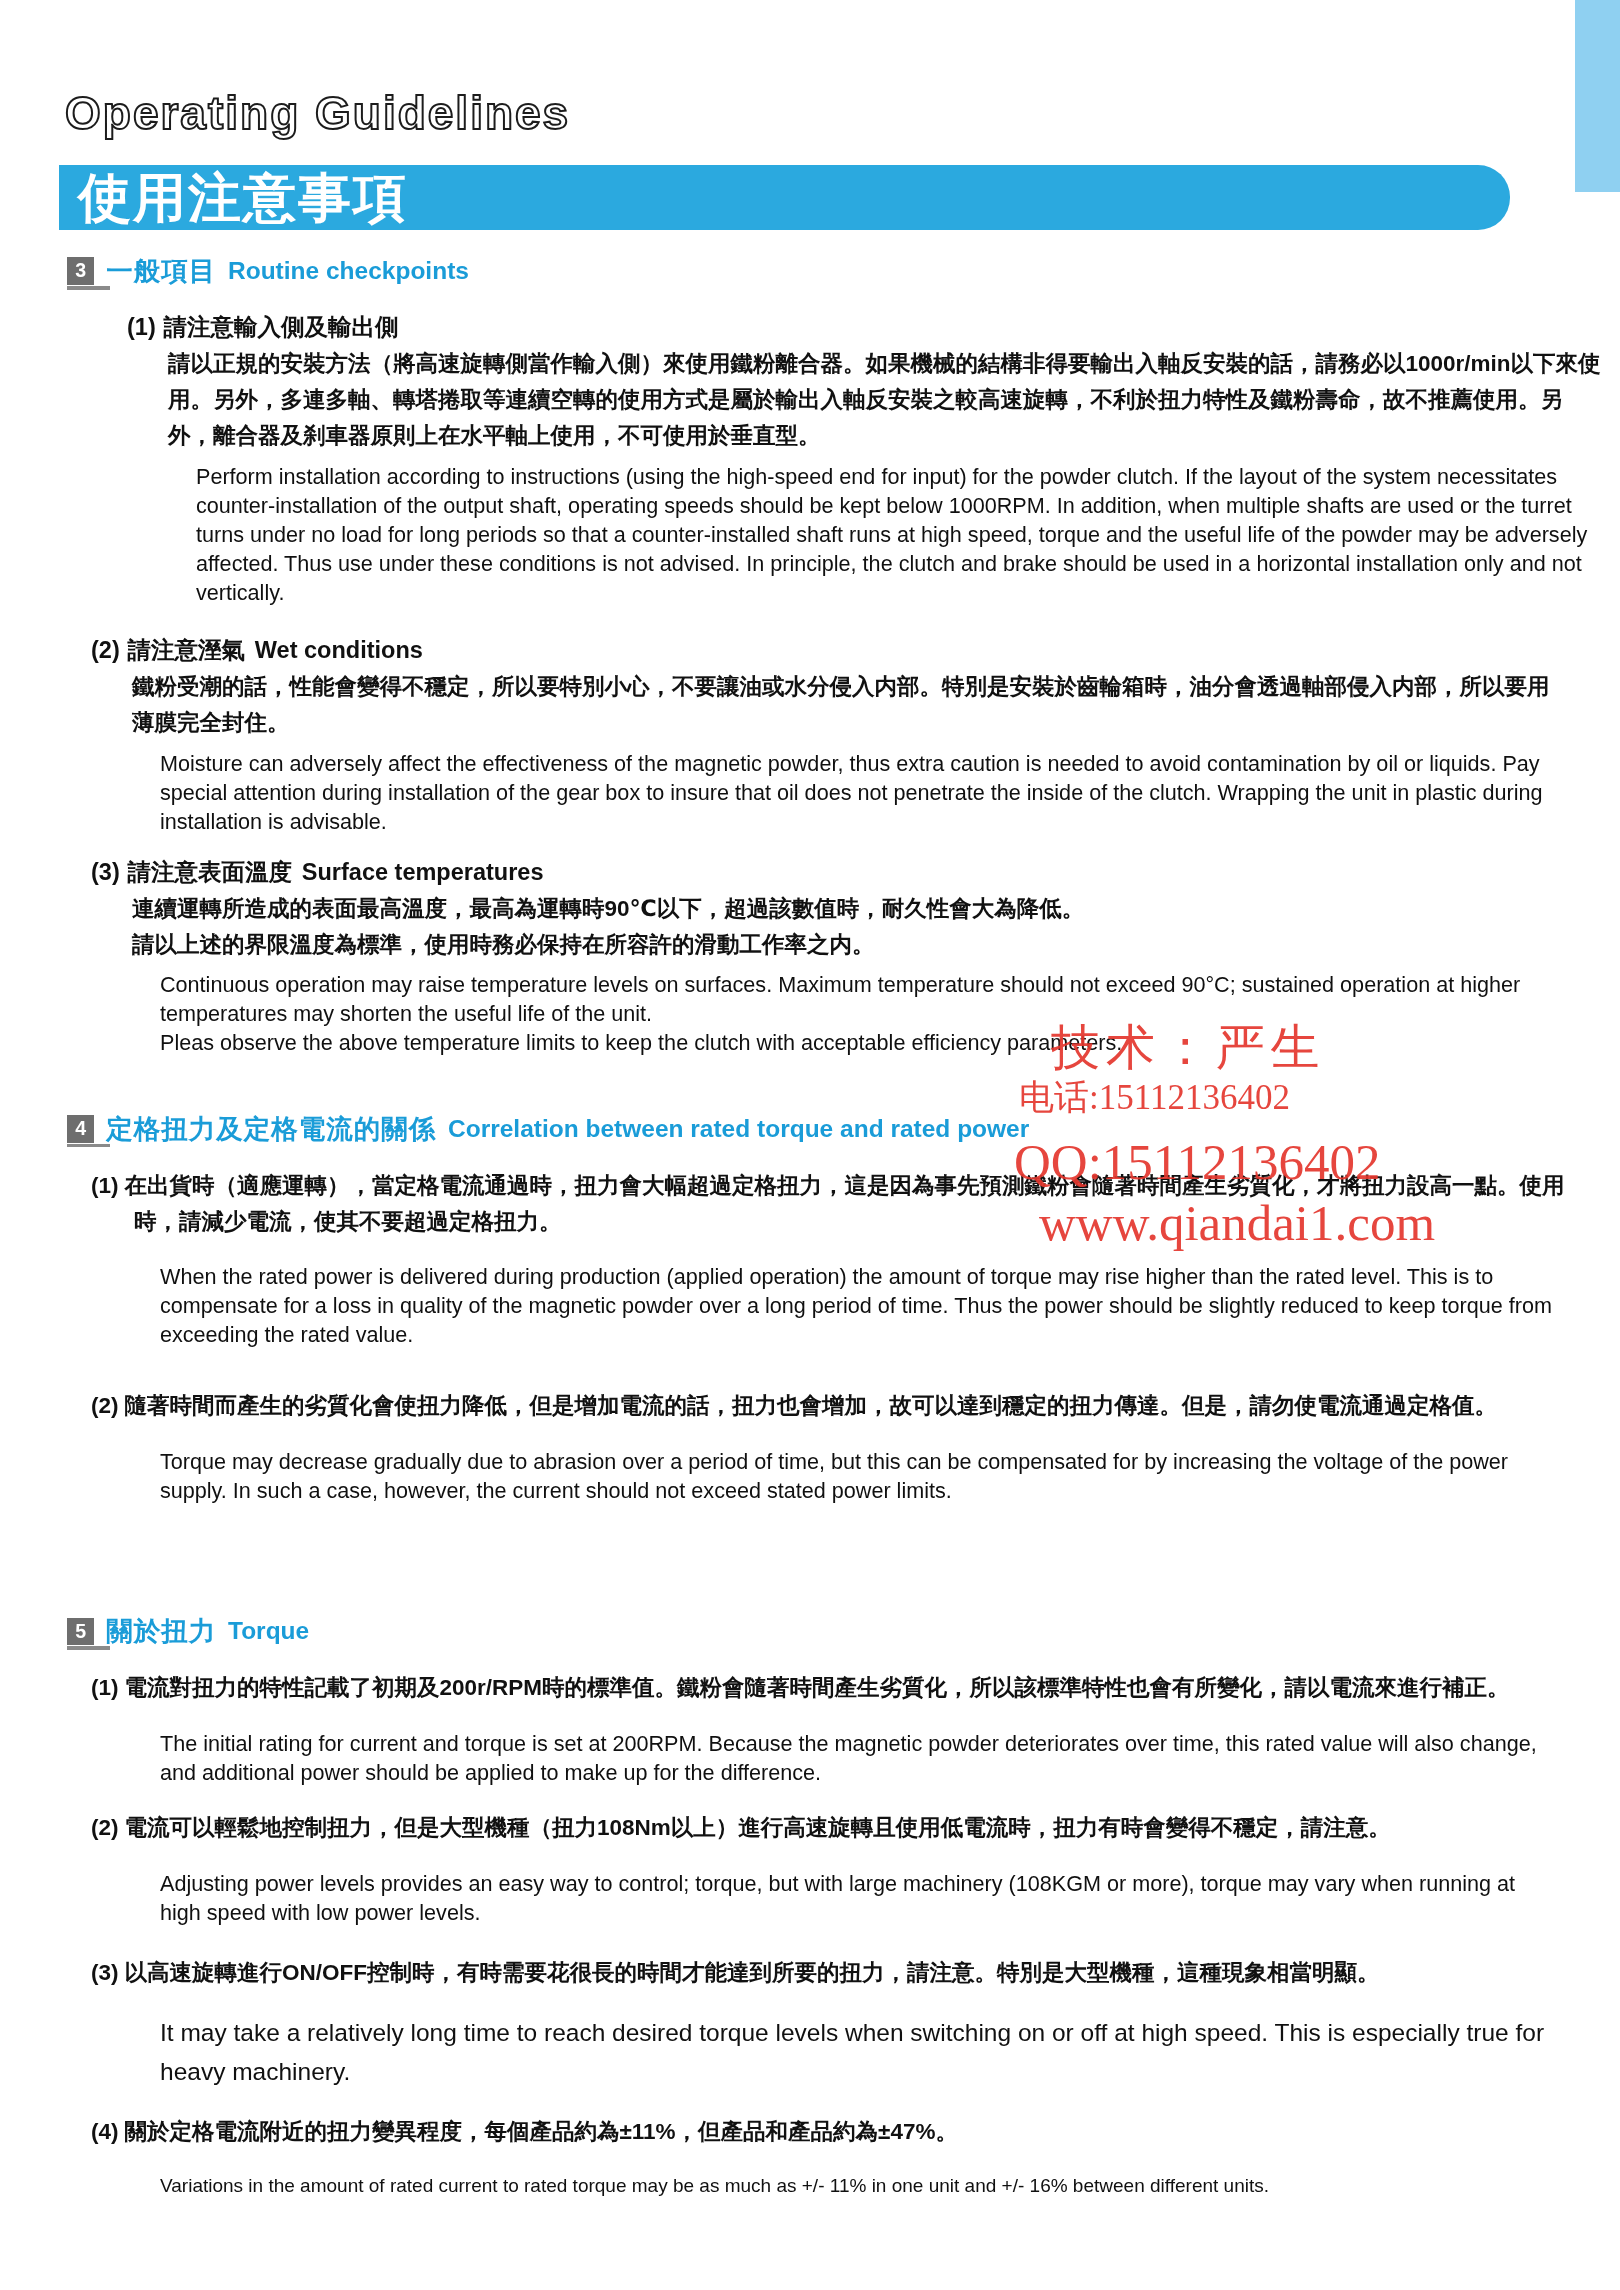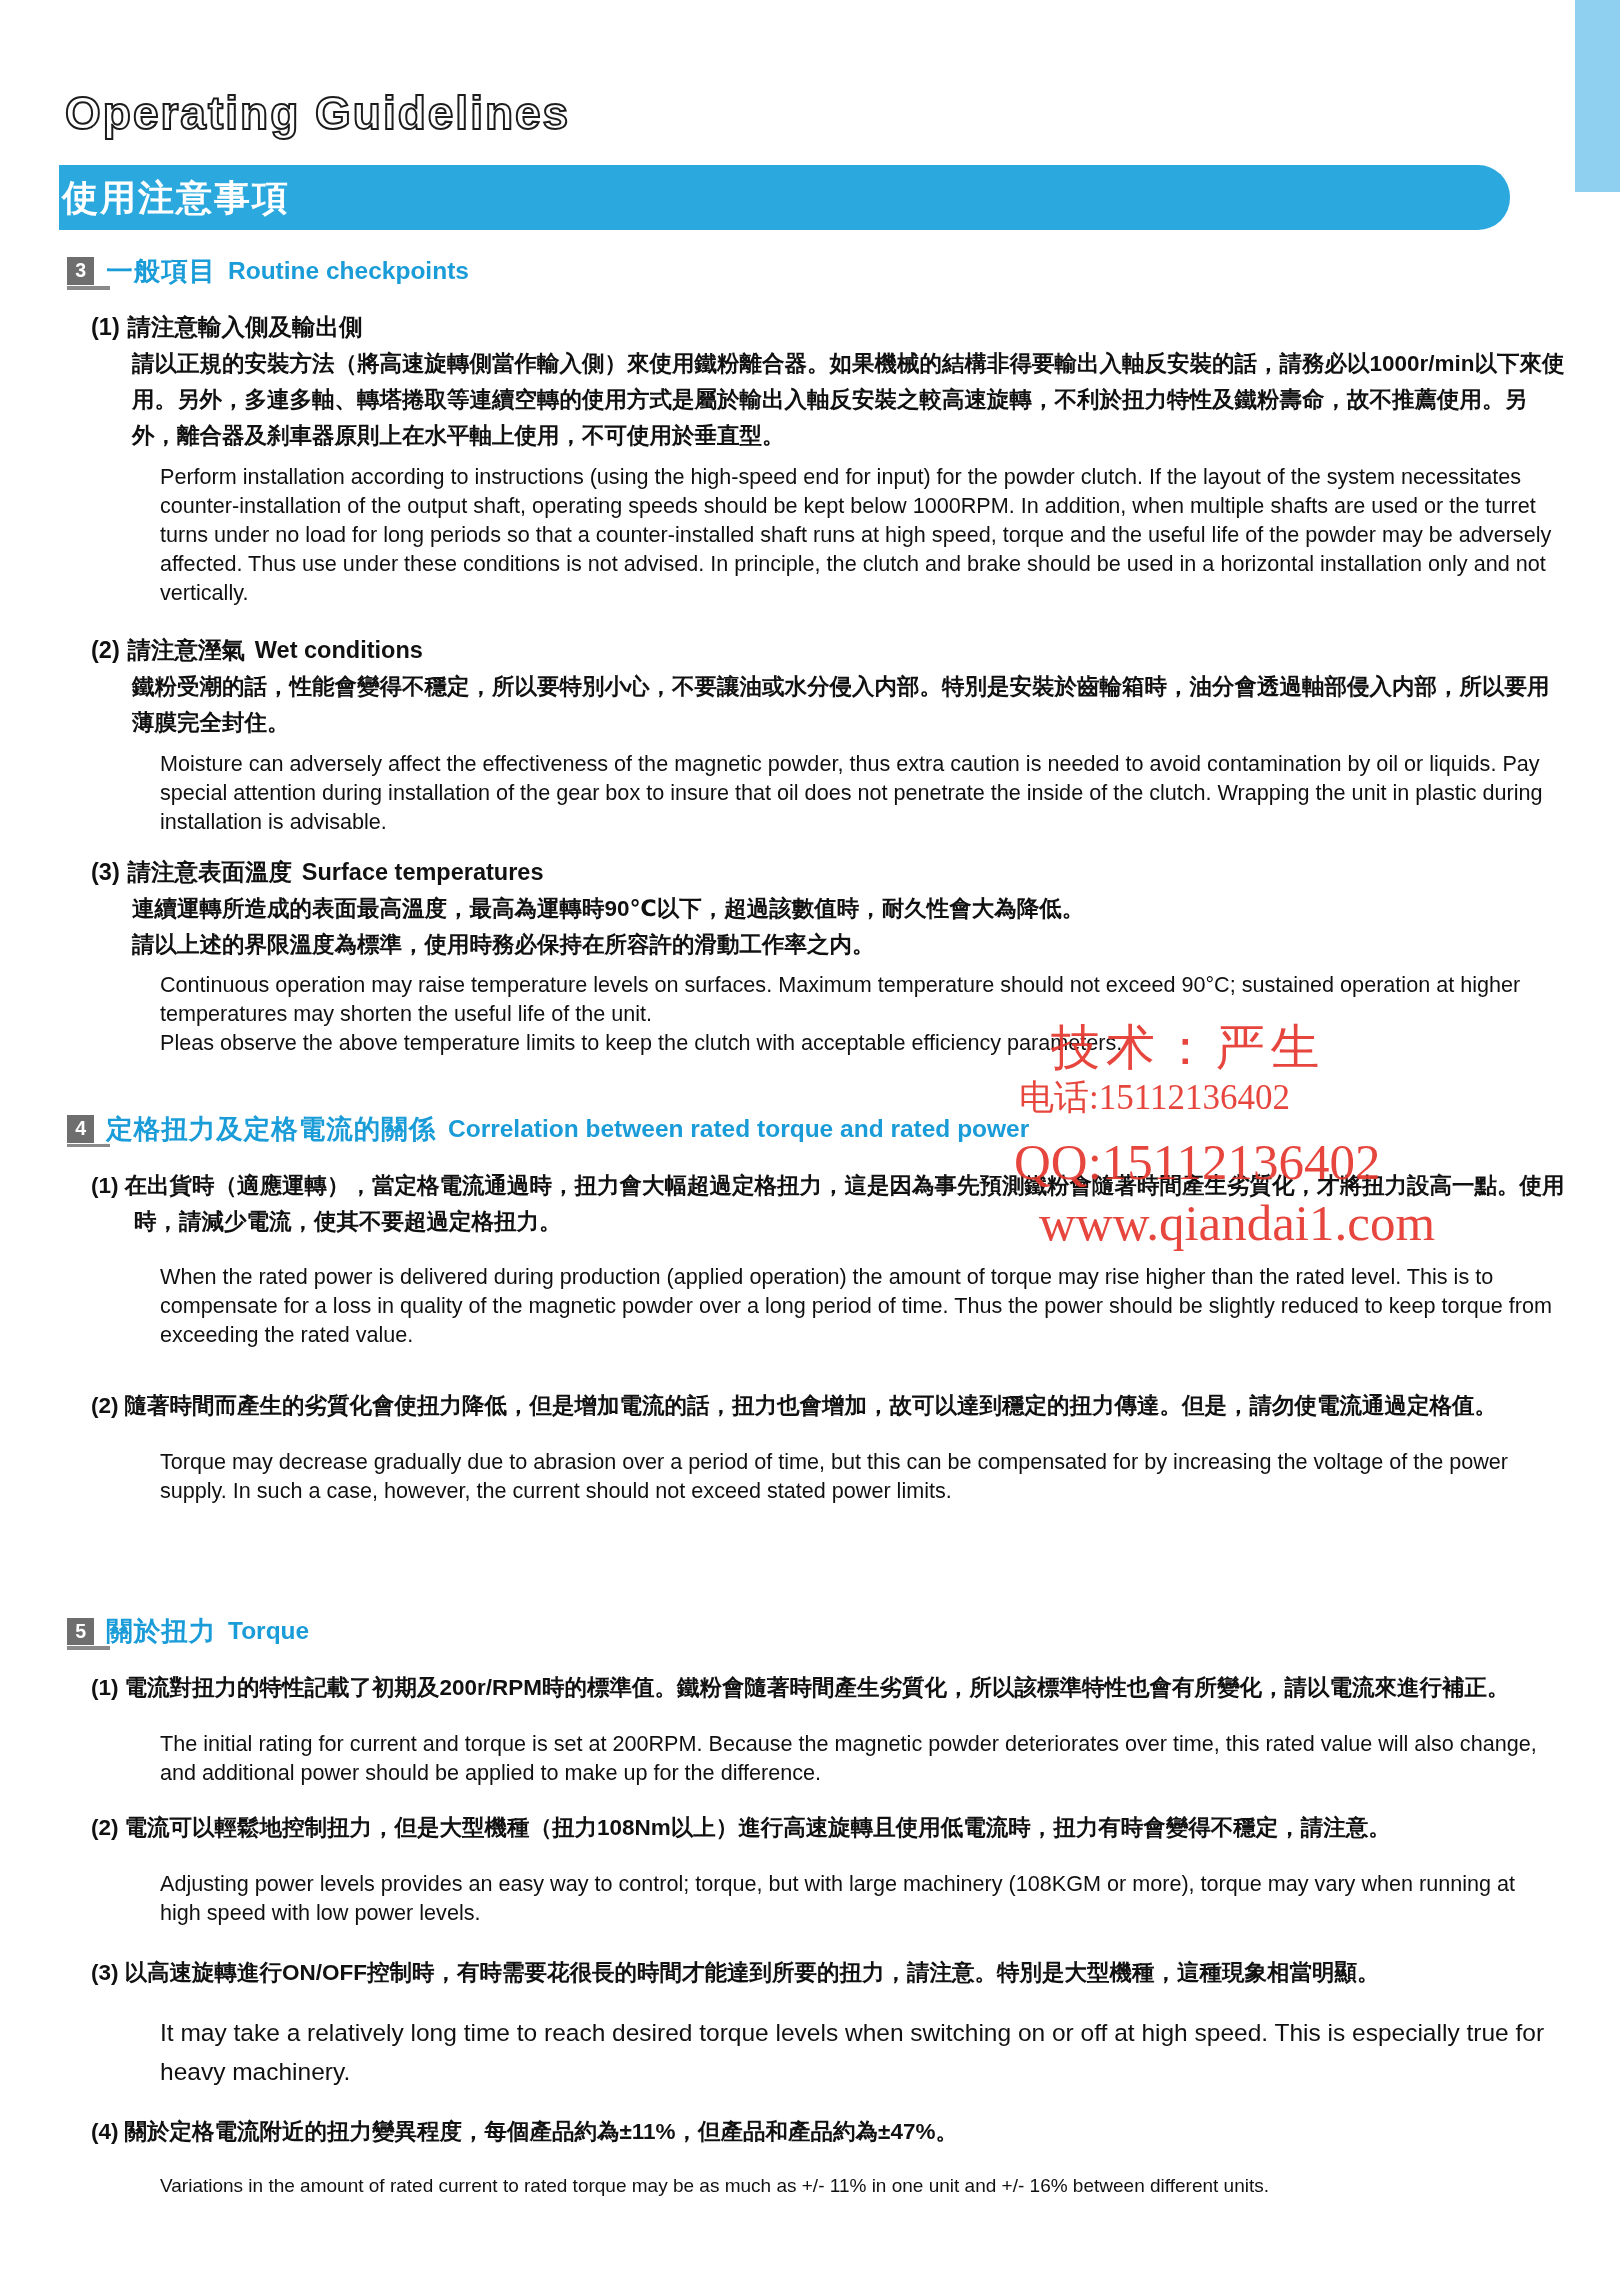--- a/index.html
+++ b/index.html
@@ -27,22 +27,22 @@
     line-height:1;
   }
   .banner{
     margin:29px 0 0 59px;
     width:1451px;height:65px;
     background:#2ba9df;
     border-radius:0 32px 32px 0;
     display:flex;align-items:center;
   }
   .banner-label{
-    padding-left:3px;
-    font-size:36px;
+    padding-left:19px;
+    font-size:53px;
     font-weight:bold;
     color:#ffffff;
     letter-spacing:2px;
     line-height:1;
   }
   .sec{margin-left:0;}
   .sec-header{
     display:flex;align-items:center;
     margin-left:67px;
     height:33px;
@@ -123,21 +123,21 @@
   .wm-2{top:1074px;left:1019px;font-size:35px;}
   .wm-3{top:1133px;left:1014px;font-size:51px;}
   .wm-4{top:1194px;left:1039px;font-size:51px;}
   .page-number{
     position:absolute;top:2211px;left:0;width:100%;
     text-align:center;
     font-size:24.5px;color:#111;
   }
   
   .s3{margin-top:24.5px;}
-  .s3 .item-1{margin-top:23.5px;}
+  .s3 .item-1{margin-top:23.5px;padding-left:36px;}
   .s3 .item-2{margin-top:27.4px;}
   .s3 .item-3{margin-top:19.6px;}
   .s4{margin-top:55px;}
   .s4 .item-1{margin-top:7.8px;}
   .s4 .item-2{margin-top:39px;}
   .s5{margin-top:110px;}
   .s5 .item-1{margin-top:17.6px;}
   .s5 .item-2{margin-top:23.5px;}
   .s5 .item-3{margin-top:28px;}
   .s5 .item-4{margin-top:15.7px;}

